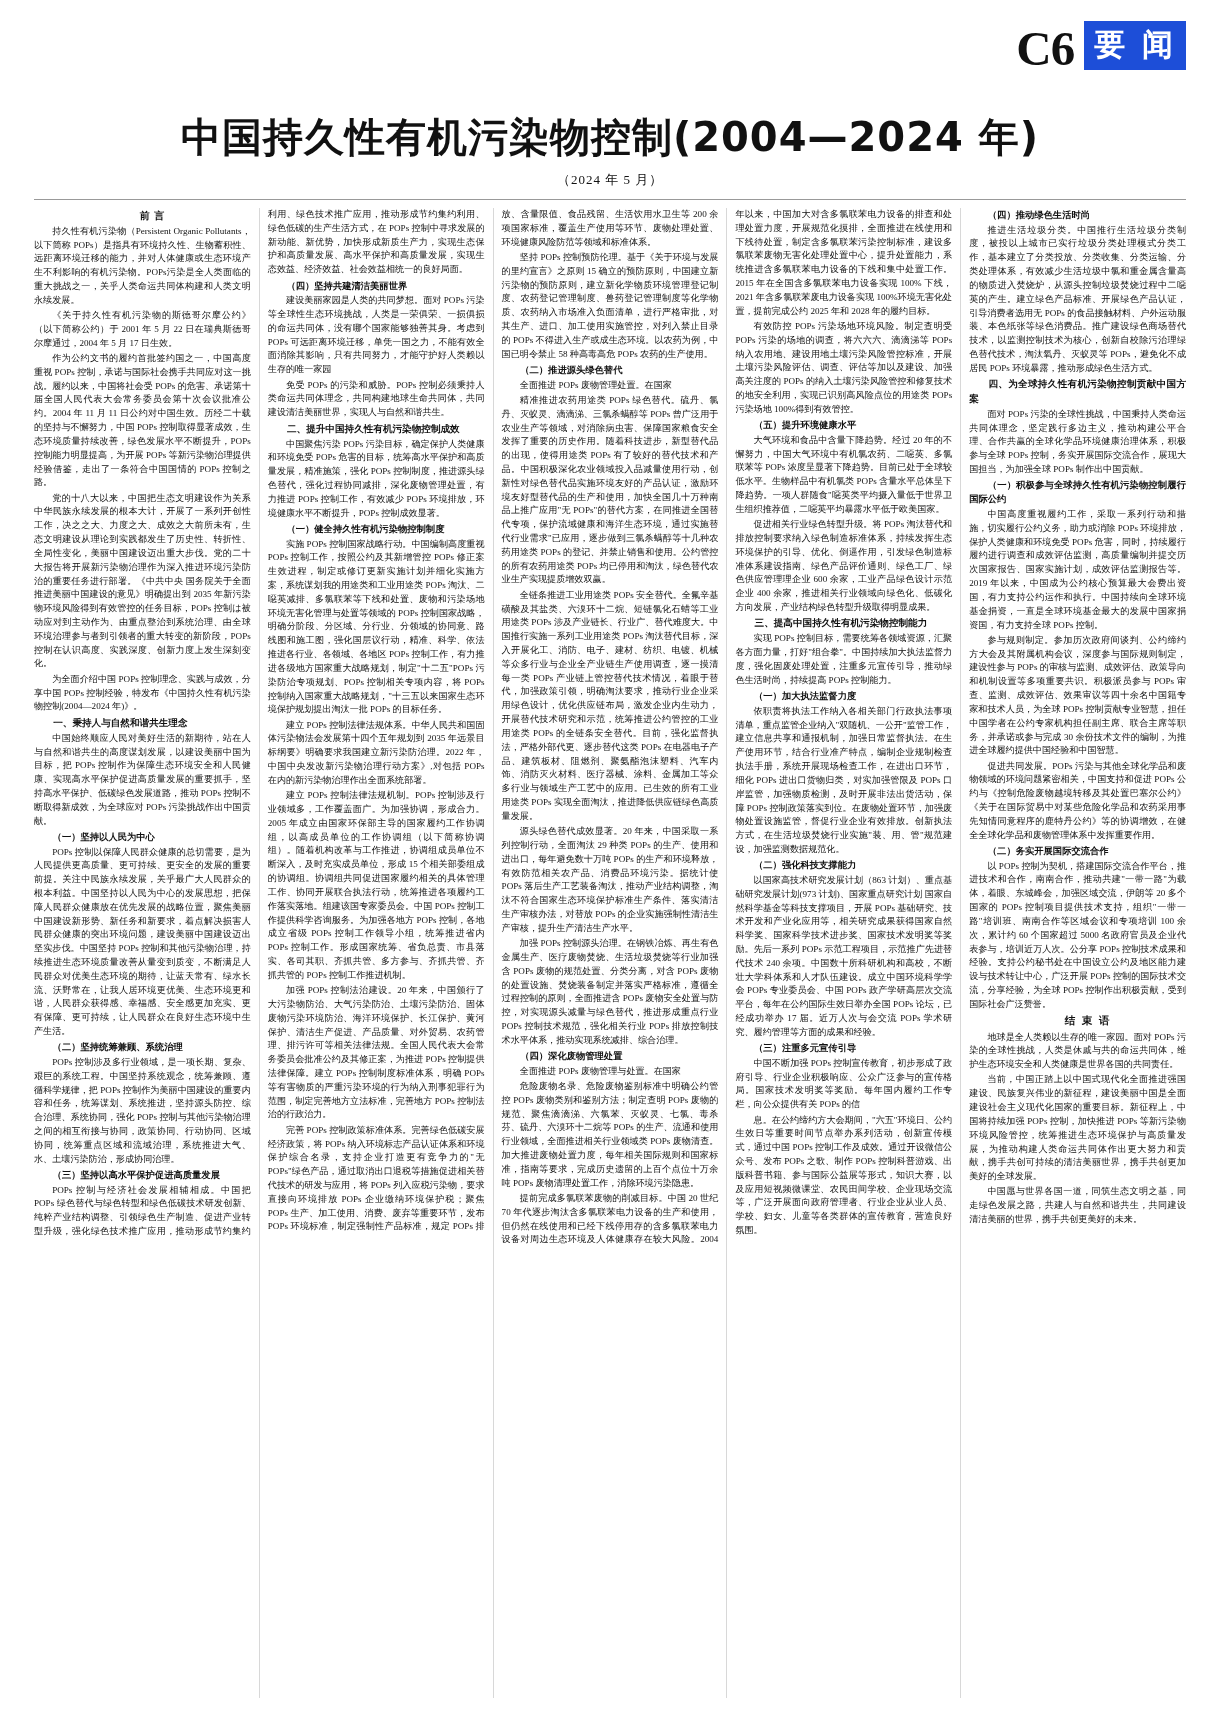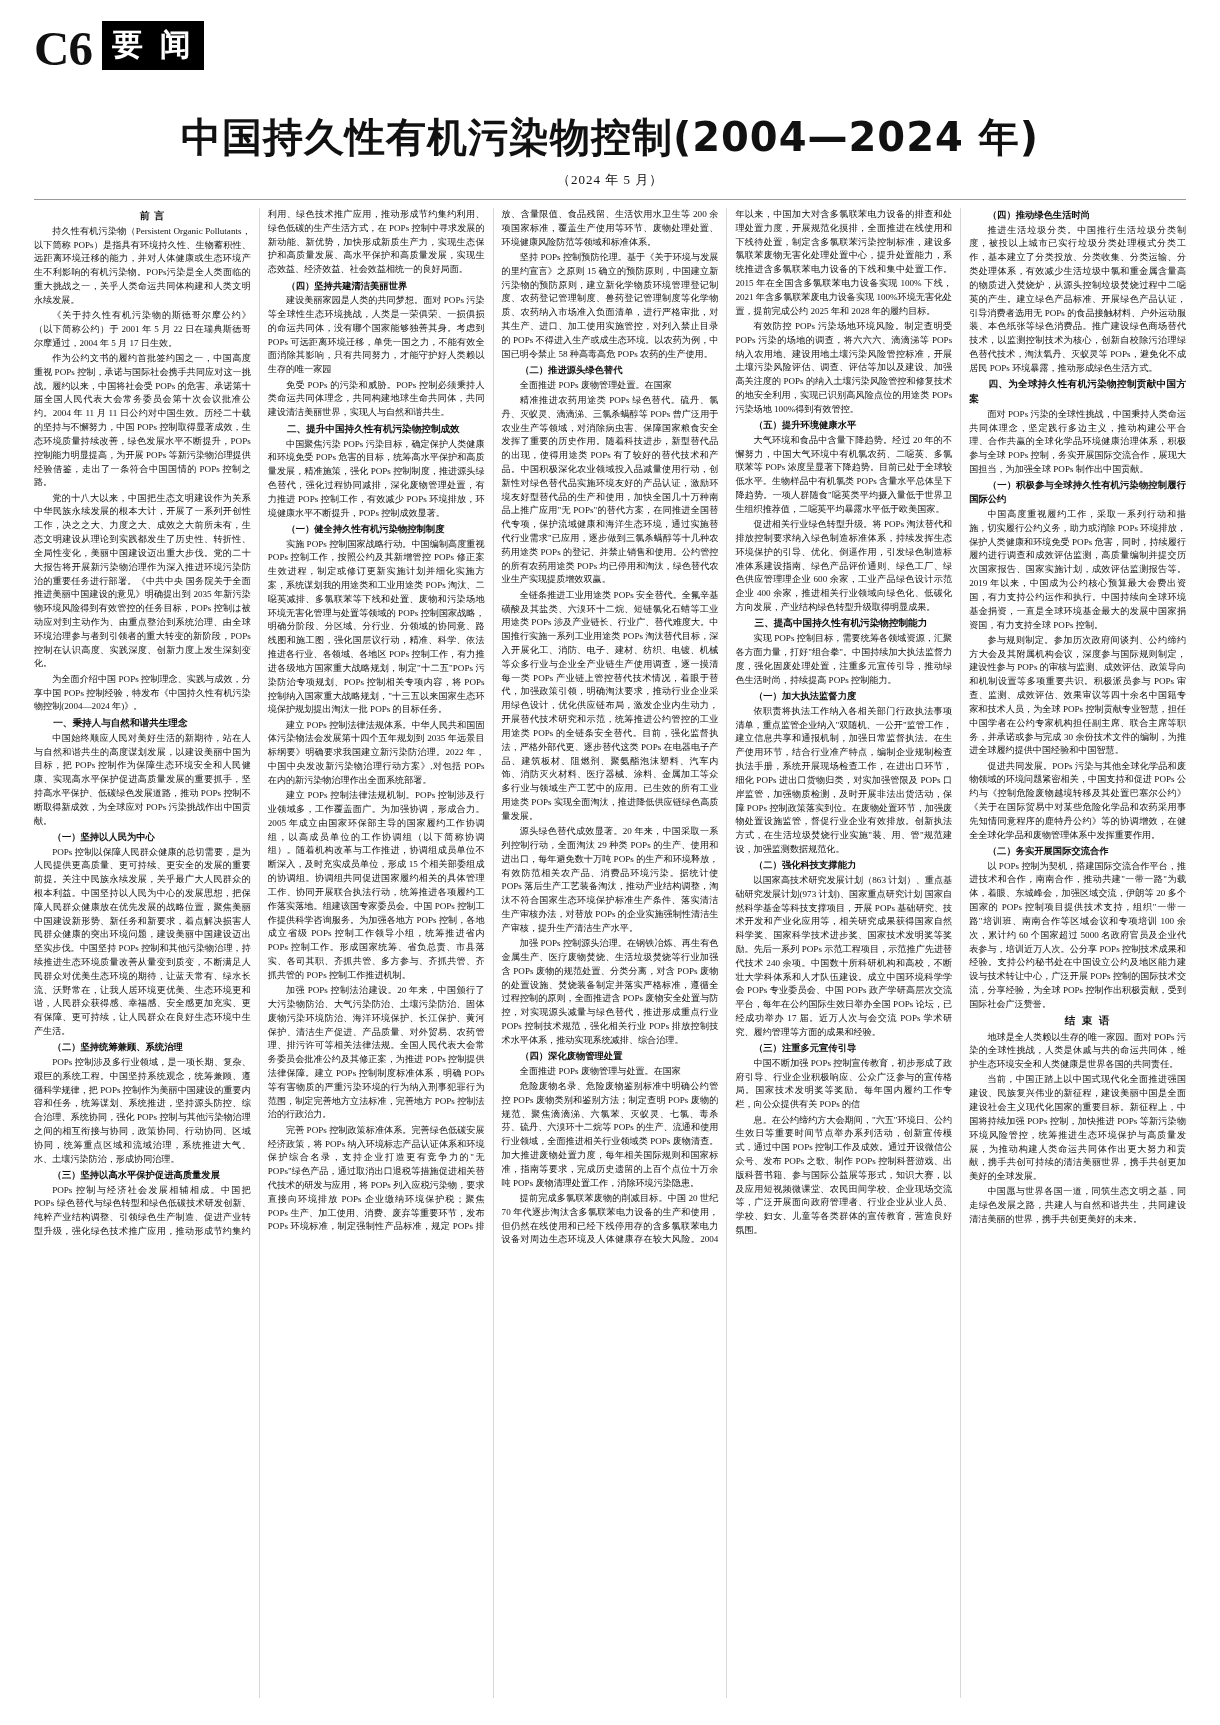--- a/index.html
+++ b/index.html
@@ -11,31 +11,31 @@
     position:relative;
     overflow:hidden;
   }
   .page{
     position:absolute;inset:0;
     padding:18px 34px 10px 34px;
     box-sizing:border-box;
   }
   
   .masthead{
-    display:flex;align-items:flex-start;justify-content:flex-start;
+    display:flex;align-items:flex-start;justify-content:flex-end;
     height:78px;
   }
   .mast-left{display:flex;align-items:center;gap:10px;}
   .page-num{
     font-family:"Liberation Serif",serif;
     font-size:49px;font-weight:700;letter-spacing:-1px;line-height:1;
     padding-top:6px;
   }
   .section-badge{
-    background:#000000;color:#fff;
+    background:#1d4ed8;color:#fff;
     font-family:"DejaVu Sans","Liberation Sans",sans-serif;
     font-weight:700;font-size:31px;line-height:1;
     padding:8px 10px 10px 10px;
     letter-spacing:3px;
   }
   .mast-right{text-align:right;padding-top:2px;}
   .paper-name{
     font-family:"DejaVu Serif",serif;
     font-size:33px;font-weight:700;letter-spacing:3px;
     border-bottom:2px solid #222;

